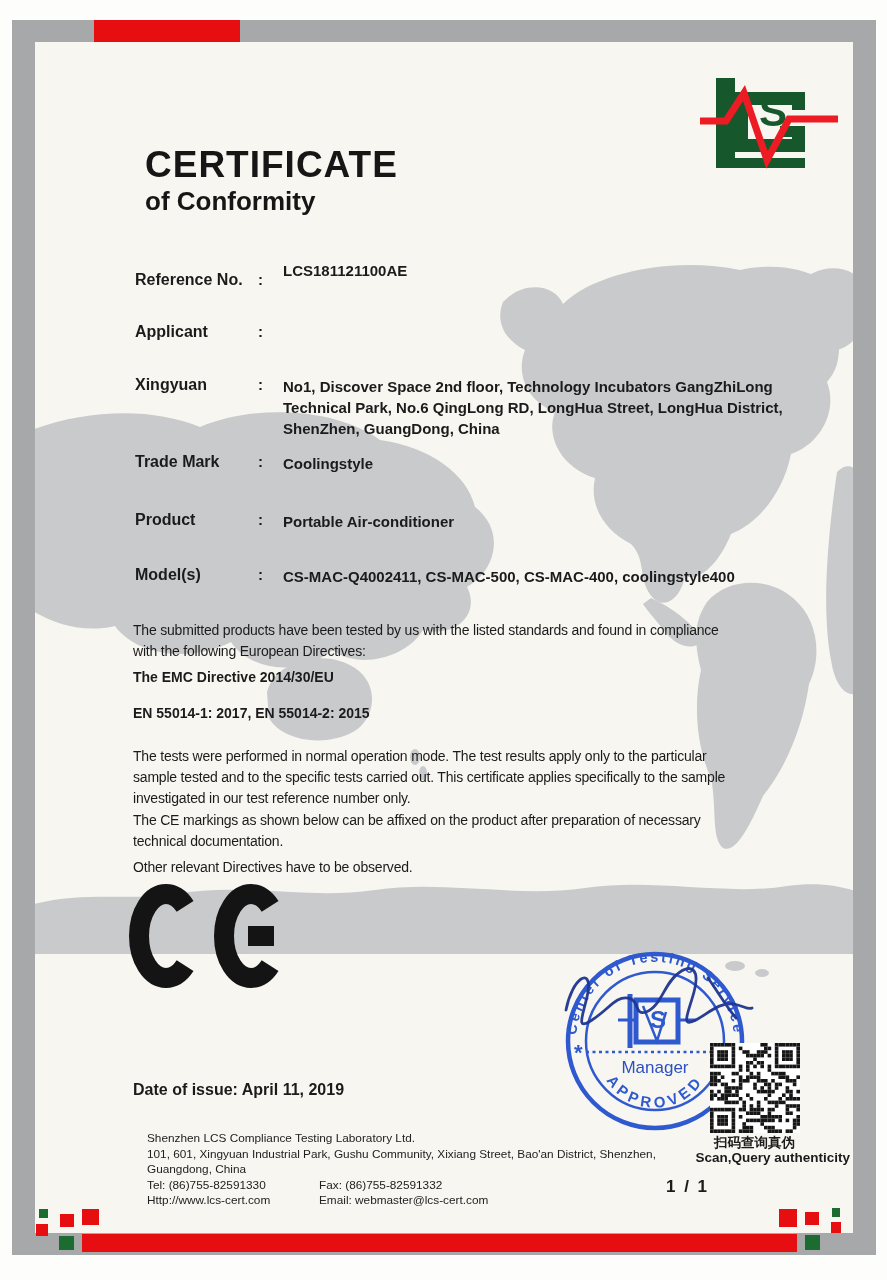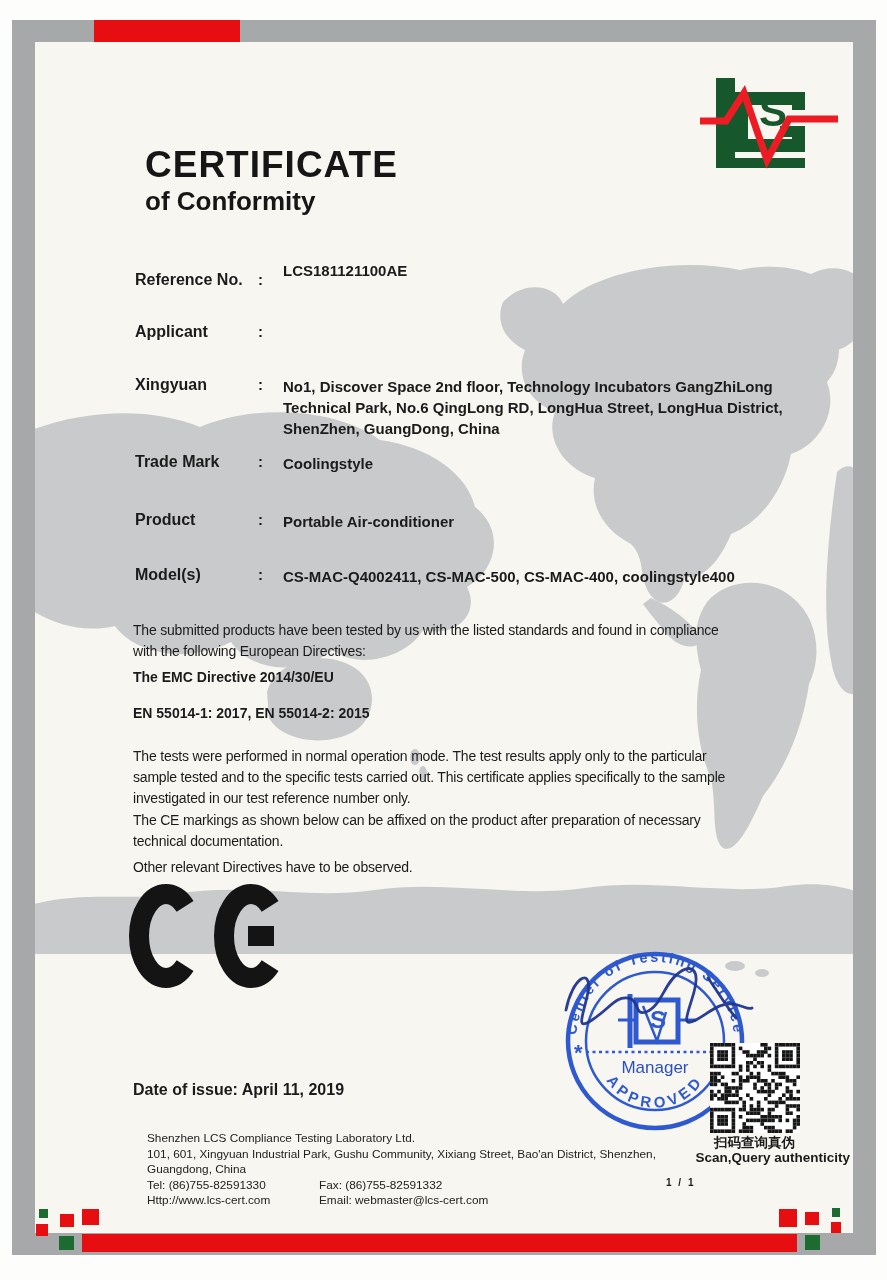--- a/index.html
+++ b/index.html
@@ -23,21 +23,21 @@
   .f-value{font-size:15px;font-weight:bold;left:283px;white-space:pre-line;line-height:21px;}
   .row-label{left:135px;}
   
   .para{left:133px;font-size:14px;line-height:21px;letter-spacing:-0.2px;white-space:pre-line;}
   .para.bold{font-weight:bold;letter-spacing:0;}
   .date-line{left:133px;top:1037px;font-size:16px;font-weight:bold;margin-top:44px;}
   
   .footer{left:147px;top:1131px;font-size:11.8px;line-height:15.5px;color:#222;}
   .footer .cols{position:relative;}
   .f-col2{position:absolute;left:158px;top:0;margin-left:14px;}
-  .page-no{left:666px;top:1177px;font-size:10px;font-weight:bold;letter-spacing:2px;}
+  .page-no{left:666px;top:1177px;font-size:17px;font-weight:bold;letter-spacing:2px;}
   .qr-caption-zh{left:672px;top:1134px;width:165px;text-align:center;font-size:13.5px;font-weight:bold;}
   .qr-caption-en{left:660px;top:1150px;width:190px;text-align:right;font-size:13.5px;font-weight:bold;}
   svg text{font-family:"Liberation Sans",sans-serif;}
 </style>
 </head>
 <body>
 
 <div class="canvas">
 
   <div class="abs frame"></div>

